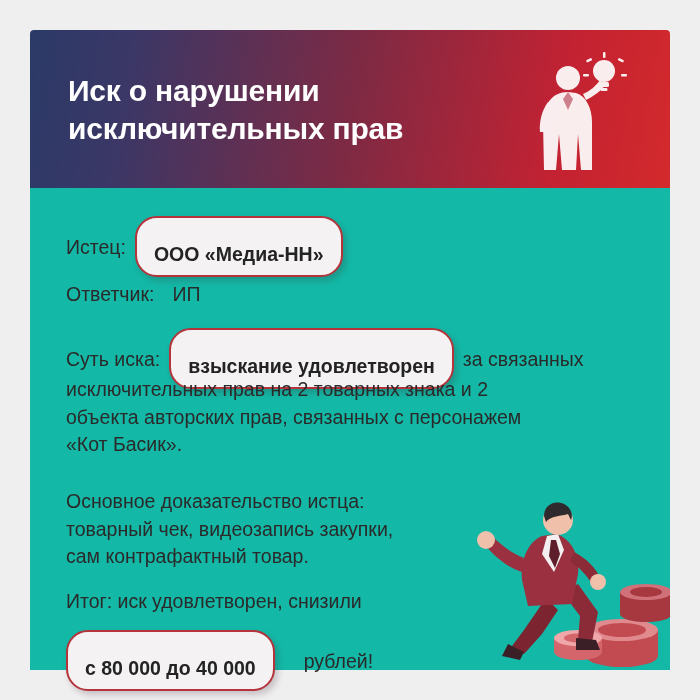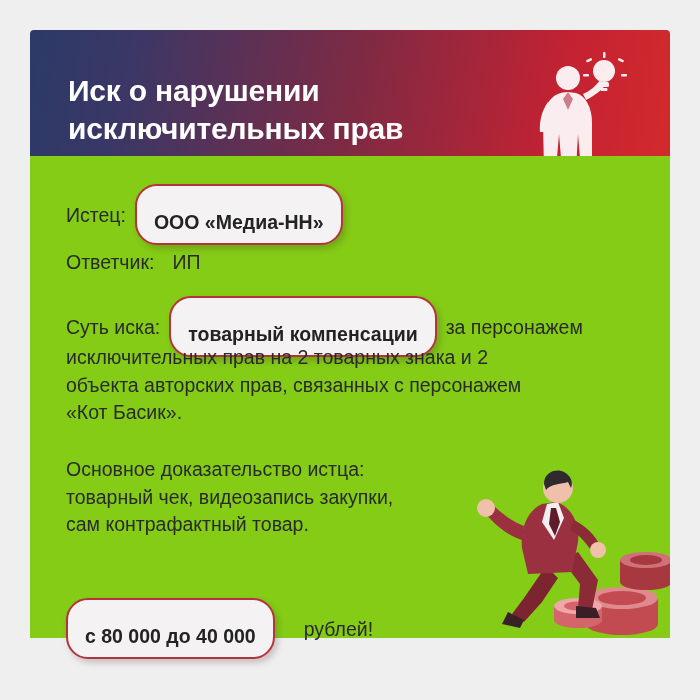--- a/index.html
+++ b/index.html
@@ -18,21 +18,21 @@
     left: 30px;
     top: 30px;
     width: 640px;
     height: 640px;
     background: #f0eff0;
   }
   
   .header {
     position: relative;
     width: 640px;
-    height: 126px;
+    height: 158px;
     background: linear-gradient(100deg, #2b3a67 0%, #3b3766 16%, #7d2a44 50%, #c32232 82%, #d32a2c 100%);
     border-radius: 4px 4px 0 0;
     overflow: hidden;
   }
   .header-title {
     position: absolute;
     left: 38px;
     top: 42px;
     width: 470px;
     color: #ffffff;
@@ -47,21 +47,21 @@
     right: 34px;
     top: 22px;
     width: 110px;
     height: 125px;
   }
   
   .body {
     position: relative;
     width: 640px;
     height: 482px;
-    background: #84cc16;
+    background: #14b8a6;
   }
   .row {
     position: absolute;
     display: flex;
     align-items: center;
     font-size: 19.5px;
     color: #2a2a2a;
     line-height: 1.35;
   }
   .label {
@@ -140,32 +140,33 @@
       <span class="pill">ООО «Медиа-НН»</span>
     </div>
 
     <div class="row" style="left:36px; top:93px;text-align:center;">
       <span class="label">Ответчик:</span>
       <span class="label" style="margin-left:18px;">ИП</span>
     </div>
 
     <div class="row" style="left:36px; top:140px;justify-content:center;">
       <span class="label">Суть иска:</span>
-      <span class="pill">товарный компенсации</span>
-      <span class="label">за персонажем</span>
+      <span class="pill">взыскание удовлетворен</span>
+      <span class="label">за связанных</span>
     </div>
 
     <div class="para" style="left:36px; top:188px; width:580px;">исключительных прав на 2 товарных знака и 2
 объекта авторских прав, связанных с персонажем
 «Кот Басик».</div>
 
     <div class="para" style="left:36px; top:300px; width:520px;">Основное доказательство истца:
 товарный чек, видеозапись закупки,
 сам контрафактный товар.</div>
 
+    <div class="para" style="left:36px; top:400px; width:460px;">Итог: иск удовлетворен, снизили</div>
 
     <div class="row" style="left:36px; top:442px;">
       <span class="pill" style="margin-left:0;">с 80 000 до 40 000</span>
       <span class="label" style="margin-left:20px;">рублей!</span>
     </div>
 
     <div class="runner">
       <svg viewBox="0 0 220 190" width="220" height="190" xmlns="http://www.w3.org/2000/svg">
 
         <g>

